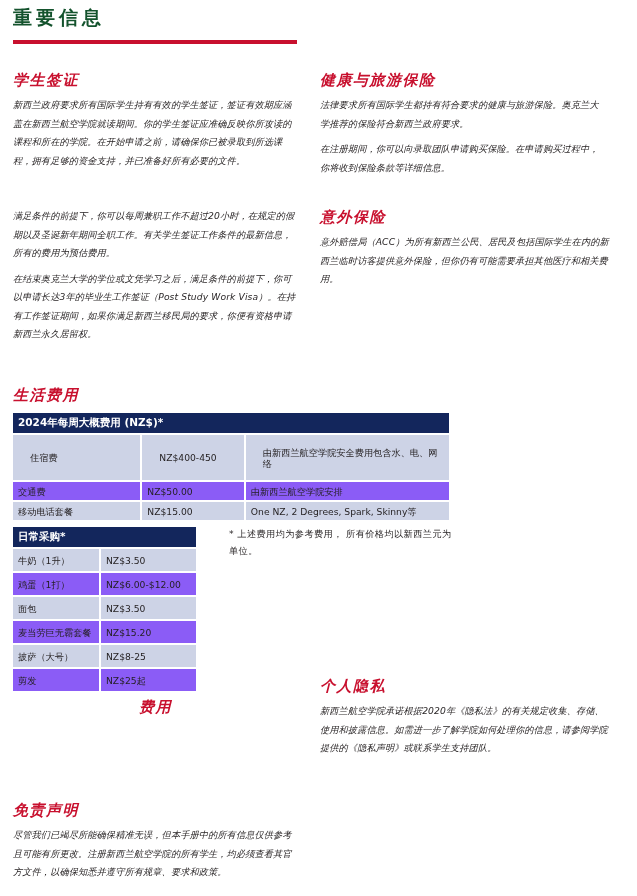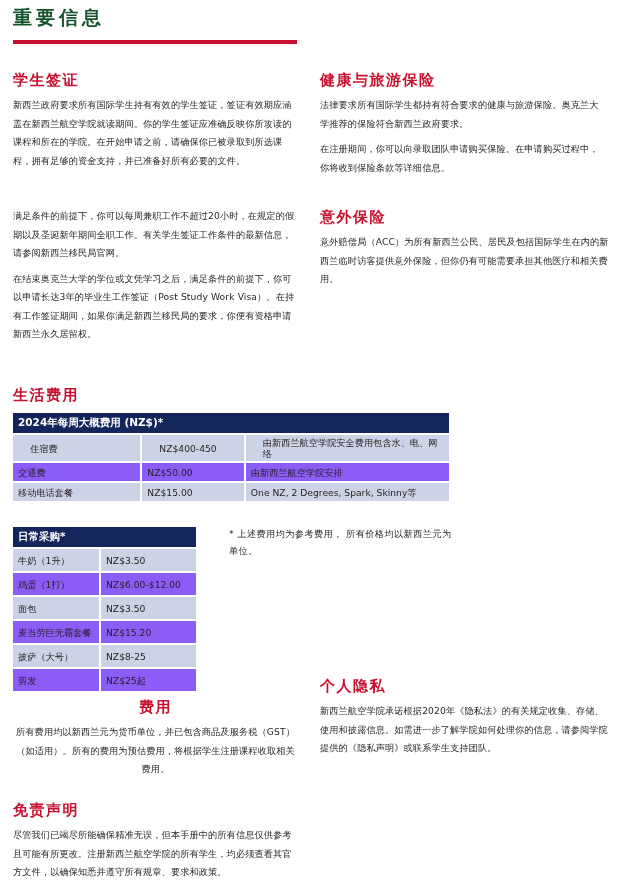--- a/index.html
+++ b/index.html
@@ -2,33 +2,33 @@
 <html><head>
 <meta charset="utf-8">
 <style>
   * { box-sizing: border-box; margin: 0; padding: 0; }
   html, body { width: 637px; height: 896px; background: #ffffff; overflow: hidden; }
   body { font-family: "DejaVu Sans", "Liberation Sans", sans-serif; color: #231f20; position: relative; }
 
   .page-title { position: absolute; left: 13px; top: 5px; font-size: 19px; font-weight: bold; color: #14532d; letter-spacing: 4px; }
   .title-rule { position: absolute; left: 13px; top: 40px; width: 284px; height: 4px; background: #c8102e; }
 
-  .section { position: absolute; }
+  .section { position: absolute; font-style: italic; }
   .section h2 { font-size: 15px; font-weight: bold; color: #c8102e; letter-spacing: 1.5px; margin-bottom: 6px; line-height: 20px; }
   .section p { font-size: 9.2px; line-height: 18.5px; color: #231f20; margin-bottom: 7px; letter-spacing: 0.1px; }
 
   table { border-collapse: separate; border-spacing: 2px; position: absolute; }
   table th { background: #13265c; color: #ffffff; font-size: 10.5px; font-weight: bold; text-align: left; padding: 3px 5px; height: 19px; }
   table td { font-size: 9.2px; color: #231f20; padding: 2px 5px; vertical-align: middle; line-height: 11px; }
   table tr.dark td { background: #cdd3e6; }
   table tr.light td { background: #8b5cf6; }
 
   .cost-table { left: 11px; top: 411px; width: 440px; }
   .cost-table td { height: 18px; }
-  .cost-table tr.tall td { height: 26px; padding-left: 17px; }
+  .cost-table tr.tall td { height: 45px; padding-left: 17px; }
   .cost-table col.c1 { width: 94px; }
   .cost-table col.c2 { width: 75px; }
 
   .grocery-table { left: 11px; top: 525px; width: 187px; }
   .grocery-table td { height: 22px; }
   .grocery-table col.c1 { width: 86px; }
 
   .footnote { position: absolute; left: 229px; top: 525px; width: 232px; font-size: 9.2px; line-height: 17px; letter-spacing: 0.4px; }
 </style>
 </head>
@@ -42,21 +42,21 @@
   <p>新西兰政府要求所有国际学生持有有效的学生签证，签证有效期应涵盖在新西兰航空学院就读期间。你的学生签证应准确反映你所攻读的课程和所在的学院。在开始申请之前，请确保你已被录取到所选课程，拥有足够的资金支持，并已准备好所有必要的文件。</p>
 </div>
 
 <div class="section" style="left:320px; top:70px; width:285px;">
   <h2>健康与旅游保险</h2>
   <p>法律要求所有国际学生都持有符合要求的健康与旅游保险。奥克兰大学推荐的保险符合新西兰政府要求。</p>
   <p>在注册期间，你可以向录取团队申请购买保险。在申请购买过程中，你将收到保险条款等详细信息。</p>
 </div>
 
 <div class="section" style="left:13px; top:207px; width:285px;">
-  <p>满足条件的前提下，你可以每周兼职工作不超过20小时，在规定的假期以及圣诞新年期间全职工作。有关学生签证工作条件的最新信息，请参阅新西兰移民局官网。</p>
+  <p>满足条件的前提下，你可以每周兼职工作不超过20小时，在规定的假期以及圣诞新年期间全职工作。有关学生签证工作条件的最新信息，所有的费用为预估费用。</p>
   <p>在结束奥克兰大学的学位或文凭学习之后，满足条件的前提下，你可以申请长达3年的毕业生工作签证（Post Study Work Visa）。在持有工作签证期间，如果你满足新西兰移民局的要求，你便有资格申请新西兰永久居留权。</p>
 </div>
 
 <div class="section" style="left:320px; top:207px; width:290px;">
   <h2>意外保险</h2>
   <p>意外赔偿局（ACC）为所有新西兰公民、居民及包括国际学生在内的新西兰临时访客提供意外保险，但你仍有可能需要承担其他医疗和相关费用。</p>
 </div>
 
 <div class="section" style="left:13px; top:385px; width:300px;">
   <h2>生活费用</h2>
@@ -123,21 +123,20 @@
     <td>剪发</td>
     <td>NZ$25起</td>
   </tr>
 </tbody>
   </table>
 
 <div class="footnote">* 上述费用均为参考费用， 所有价格均以新西兰元为单位。</div>
 
 <div class="section" style="left:13px; top:697px; width:285px;text-align:center;">
   <h2>费用</h2>
-  <p>所有费用均以新西兰元为货币单位，并已包含商品及服务税（GST）（如适用）。所有的费用为预估费用，将根据学生注册课程收取相关费用。</p>
 </div>
 
 <div class="section" style="left:320px; top:676px; width:290px;">
   <h2>个人隐私</h2>
   <p>新西兰航空学院承诺根据2020年《隐私法》的有关规定收集、存储、使用和披露信息。如需进一步了解学院如何处理你的信息，请参阅学院提供的《隐私声明》或联系学生支持团队。</p>
 </div>
 
 <div class="section" style="left:13px; top:800px; width:285px;">
   <h2>免责声明</h2>
   <p>尽管我们已竭尽所能确保精准无误，但本手册中的所有信息仅供参考且可能有所更改。注册新西兰航空学院的所有学生，均必须查看其官方文件，以确保知悉并遵守所有规章、要求和政策。</p>

